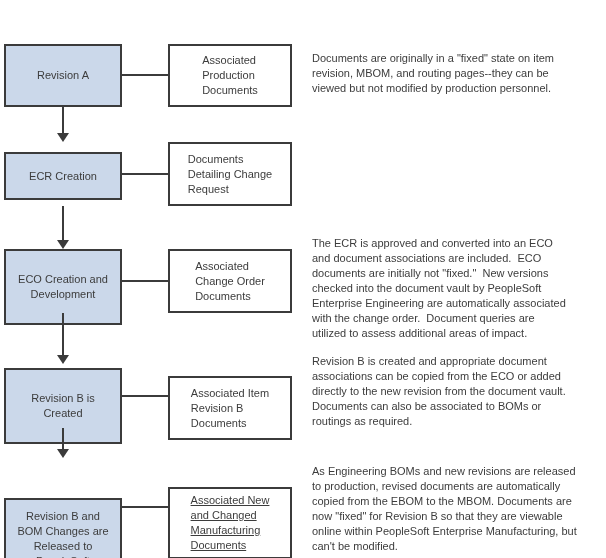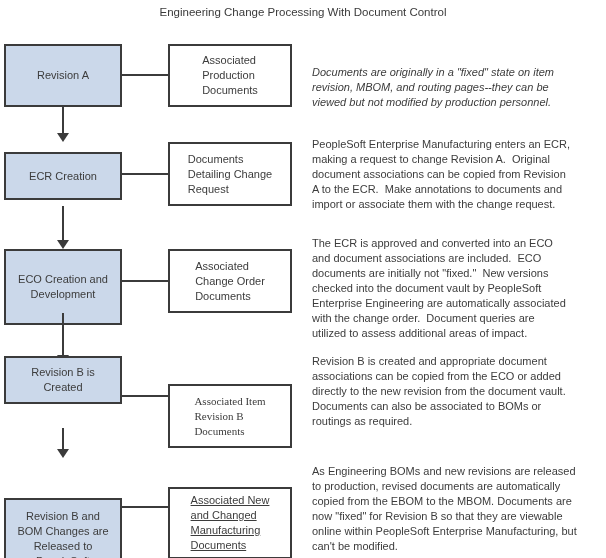--- a/index.html
+++ b/index.html
@@ -90,72 +90,66 @@
     width: 0;
     height: 0;
     border-left: 6px solid transparent;
     border-right: 6px solid transparent;
     border-top: 9px solid #3b3b3b;
   }
   
   #step1 { top: 44px;  height: 63px; }
   #step2 { top: 152px; height: 48px; }
   #step3 { top: 249px; height: 76px; }
-  #step4 { top: 356px; height: 48px; }
+  #step4 { top: 368px; height: 76px; }
   #step5 { top: 458px; height: 97px; margin-top: 40px; }
   #doc1 { top: 44px;  height: 63px; }
   #doc2 { top: 142px; height: 64px; }
   #doc3 { top: 249px; height: 64px; }
-  #doc4 { top: 384px; height: 64px; font-family: Liberation Serif, serif; }
+  #doc4 { top: 376px; height: 64px; }
   #doc5 { top: 487px; height: 72px; text-decoration: underline; }
-  #desc1 { top: 65px; font-style: italic; }
+  #desc1 { top: 51px; }
   #desc2 { top: 137px; }
   #desc3 { top: 236px; }
   #desc4 { top: 354px; }
   #desc5 { top: 464px; }
   #conn1 { top: 74px; }
   #conn2 { top: 173px; }
   #conn3 { top: 280px; }
   #conn4 { top: 395px; }
   #conn5 { top: 506px; }
   #arrow1 { top: 107px; height: 35px; }
   #arrow2 { top: 206px; height: 43px; }
   #arrow3 { top: 313px; height: 51px; }
   #arrow4 { top: 428px; height: 30px; }
 </style>
 </head>
 <body>
 
 <div id="canvas">
 
-  <div class="title">Engineering Change Processing With Document Control</div>
 
   <div id="step1" class="step-box">Revision A</div>
   <div id="conn1" class="connector"></div>
   <div id="doc1" class="doc-box">Associated
 Production
 Documents</div>
   <div id="desc1" class="desc">Documents are originally in a "fixed" state on item
 revision, MBOM, and routing pages--they can be
 viewed but not modified by production personnel.</div>
   <div id="arrow1" class="arrow">
     <div class="shaft"></div>
     <div class="head"></div>
   </div>
 
   <div id="step2" class="step-box">ECR Creation</div>
   <div id="conn2" class="connector"></div>
   <div id="doc2" class="doc-box">Documents
 Detailing Change
 Request</div>
-  <div id="desc2" class="desc">PeopleSoft Enterprise Manufacturing enters an ECR,
-making a request to change Revision A.  Original
-document associations can be copied from Revision
-A to the ECR.  Make annotations to documents and
-import or associate them with the change request.</div>
   <div id="arrow2" class="arrow">
     <div class="shaft"></div>
     <div class="head"></div>
   </div>
 
   <div id="step3" class="step-box">ECO Creation and
 Development</div>
   <div id="conn3" class="connector"></div>
   <div id="doc3" class="doc-box">Associated
 Change Order

